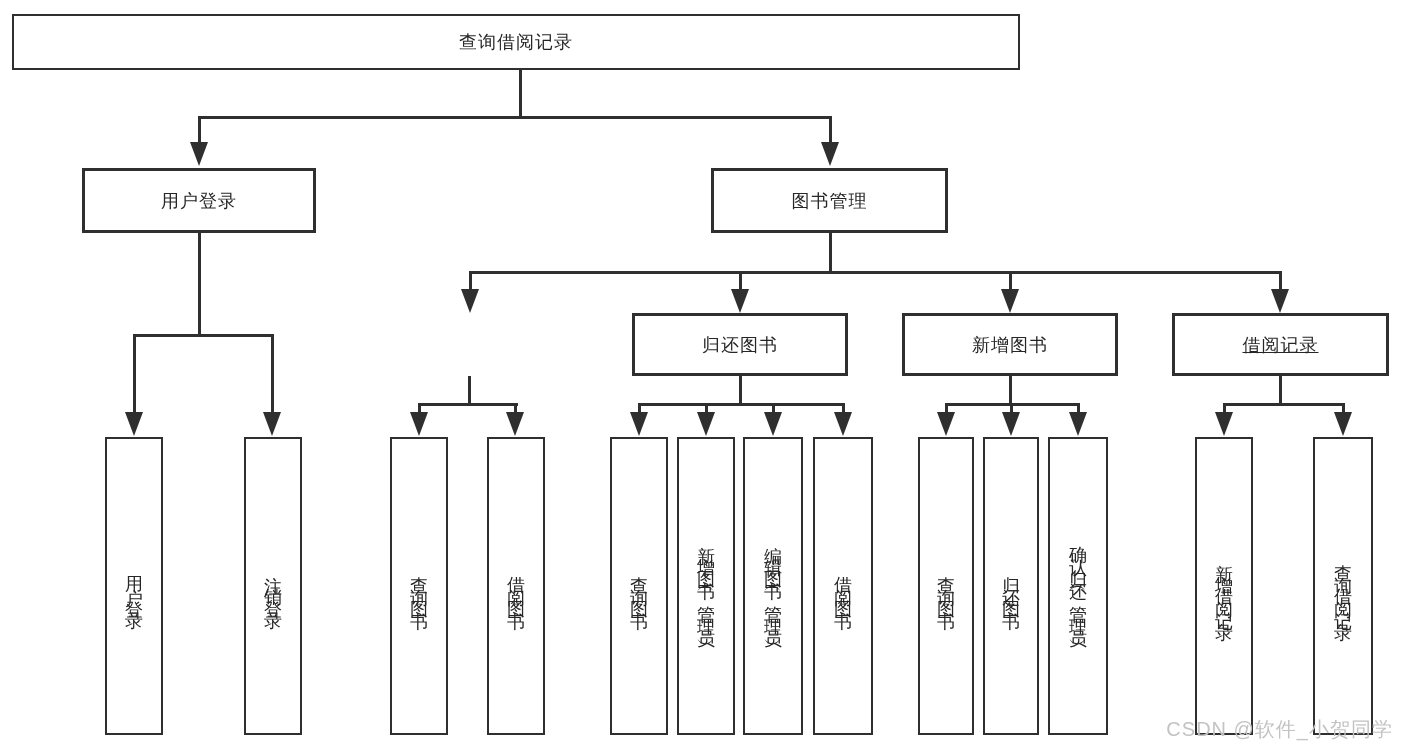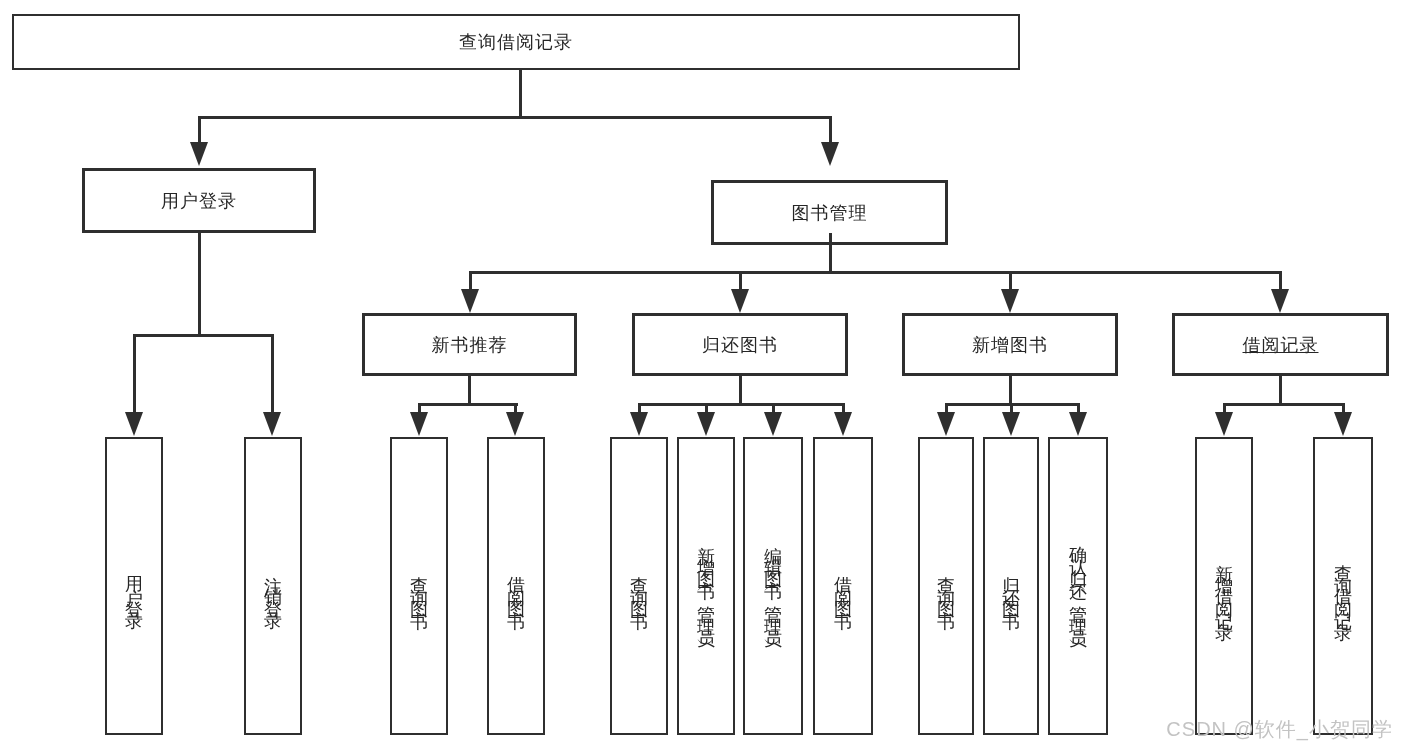--- a/index.html
+++ b/index.html
@@ -62,41 +62,40 @@
   <div class="box thin" style="left:12px; top:14px; width:1008px; height:56px;">查询借阅记录</div>
 
   <div class="vl" style="left:519px; top:70px; height:48px;"></div>
   <div class="hl" style="left:198px; top:116px; width:634px;"></div>
   <div class="vl" style="left:198px; top:116px; height:28px;"></div>
   <div class="arr" style="left:190px; top:142px;"></div>
   <div class="vl" style="left:829px; top:116px; height:28px;"></div>
   <div class="arr" style="left:821px; top:142px;"></div>
 
   <div class="box" style="left:82px; top:168px; width:234px; height:65px;">用户登录</div>
-  <div class="box" style="left:711px; top:168px; width:237px; height:65px;margin-top:12px;">图书管理</div>
+  <div class="box" style="left:711px; top:168px; width:237px; height:65px;">图书管理</div>
 
   <div class="vl" style="left:198px; top:233px; height:104px;"></div>
   <div class="hl" style="left:133px; top:334px; width:141px;"></div>
   <div class="vl" style="left:133px; top:334px; height:80px;"></div>
   <div class="arr" style="left:125px; top:412px;"></div>
   <div class="vl" style="left:271px; top:334px; height:80px;"></div>
   <div class="arr" style="left:263px; top:412px;"></div>
 
   <div class="vl" style="left:829px; top:233px; height:41px;"></div>
   <div class="hl" style="left:469px; top:271px; width:813px;"></div>
   <div class="vl" style="left:469px; top:271px; height:22px;"></div>
   <div class="arr" style="left:461px; top:289px;"></div>
   <div class="vl" style="left:739px; top:271px; height:22px;"></div>
   <div class="arr" style="left:731px; top:289px;"></div>
   <div class="vl" style="left:1009px; top:271px; height:22px;"></div>
   <div class="arr" style="left:1001px; top:289px;"></div>
   <div class="vl" style="left:1279px; top:271px; height:22px;"></div>
   <div class="arr" style="left:1271px; top:289px;"></div>
 
-  <div class="box" style="left:362px; top:313px; width:215px; height:63px;">新书推荐</div>
   <div class="box" style="left:632px; top:313px; width:216px; height:63px;">归还图书</div>
   <div class="box" style="left:902px; top:313px; width:216px; height:63px;">新增图书</div>
   <div class="box" style="left:1172px; top:313px; width:217px; height:63px;text-decoration:underline;">借阅记录</div>
 
   <div class="vl" style="left:468px; top:376px; height:30px;"></div>
   <div class="hl" style="left:418px; top:403px; width:100px;"></div>
   <div class="vl" style="left:418px; top:403px; height:12px;"></div>
   <div class="arr" style="left:410px; top:412px;"></div>
   <div class="vl" style="left:514px; top:403px; height:12px;"></div>
   <div class="arr" style="left:506px; top:412px;"></div>

